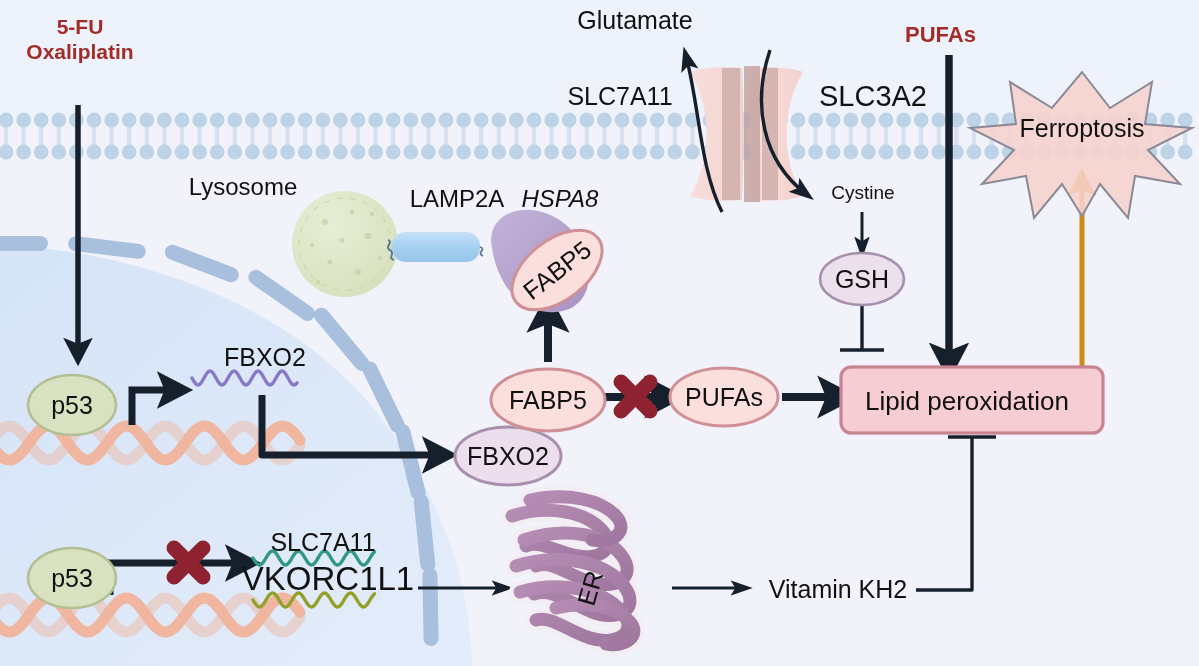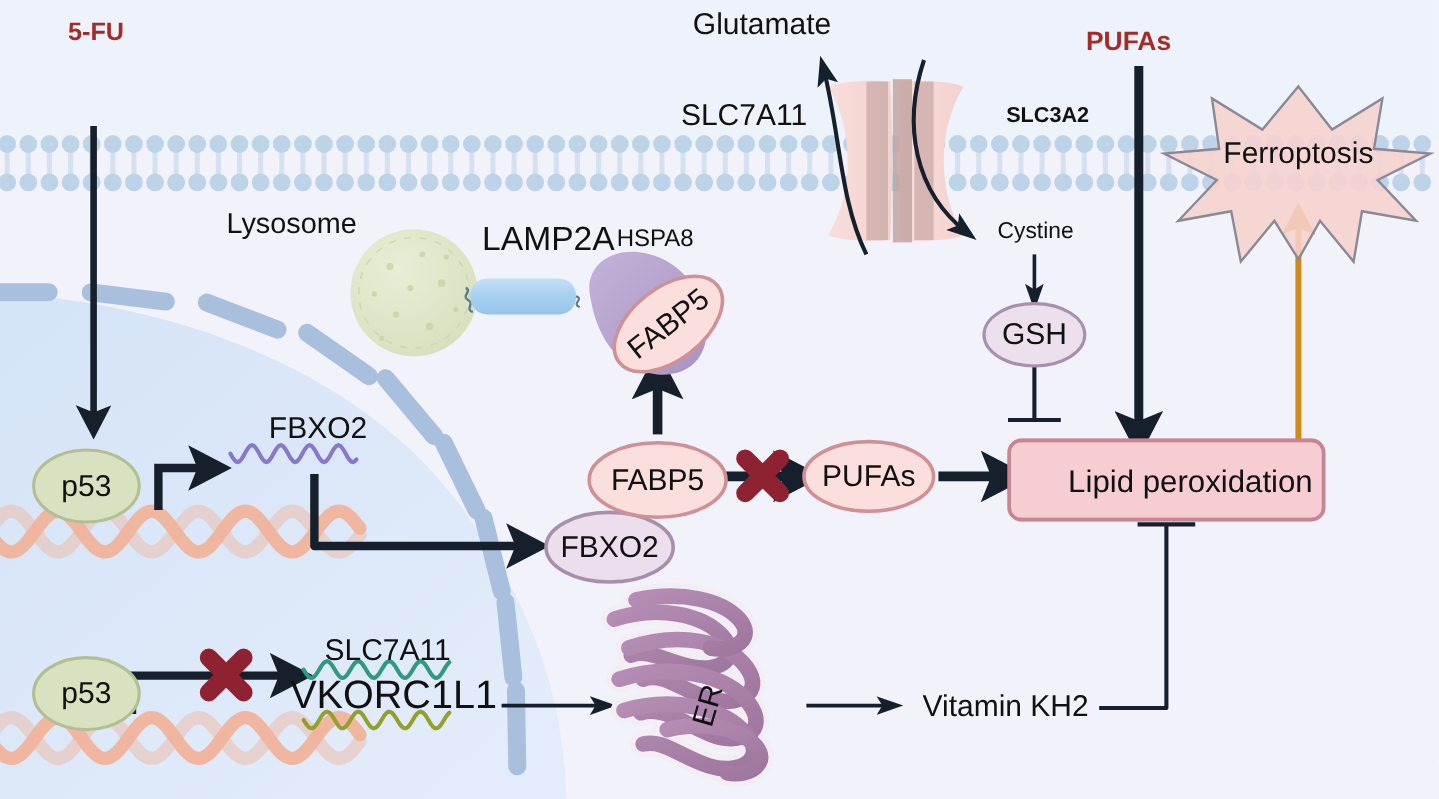--- a/index.html
+++ b/index.html
@@ -420,47 +420,48 @@
       <line x1="203" y1="548" x2="174" y2="577"></line>
     </g>
 
     <path id="sqFBXO2" d="M192.0,378.0 L193.5,380.7 L195.0,382.9 L196.5,384.5 L198.0,385.0 L199.5,384.5 L201.0,382.9 L202.5,380.7 L204.0,378.0 L205.5,375.3 L207.0,373.1 L208.5,371.5 L210.0,371.0 L211.5,371.5 L213.0,373.1 L214.5,375.3 L216.0,378.0 L217.5,380.7 L219.0,382.9 L220.5,384.5 L222.0,385.0 L223.5,384.5 L225.0,382.9 L226.5,380.7 L228.0,378.0 L229.5,375.3 L231.0,373.1 L232.5,371.5 L234.0,371.0 L235.5,371.5 L237.0,373.1 L238.5,375.3 L240.0,378.0 L241.5,380.7 L243.0,382.9 L244.5,384.5 L246.0,385.0 L247.5,384.5 L249.0,382.9 L250.5,380.7 L252.0,378.0 L253.5,375.3 L255.0,373.1 L256.5,371.5 L258.0,371.0 L259.5,371.5 L261.0,373.1 L262.5,375.3 L264.0,378.0 L265.5,380.7 L267.0,382.9 L268.5,384.5 L270.0,385.0 L271.5,384.5 L273.0,382.9 L274.5,380.7 L276.0,378.0 L277.5,375.3 L279.0,373.1 L280.5,371.5 L282.0,371.0 L283.5,371.5 L285.0,373.1 L286.5,375.3 L288.0,378.0 L289.5,380.7 L291.0,382.9 L292.5,384.5 L294.0,385.0 L295.5,384.5 L297.0,382.9 " fill="none" stroke="#8878c8" stroke-width="3.4" stroke-linecap="round"></path>
     <path id="sqSLC" d="M253.0,558.0 L254.5,560.5 L256.0,562.6 L257.5,564.2 L259.0,564.9 L260.5,564.8 L262.0,563.8 L263.5,562.0 L265.0,559.7 L266.5,557.2 L268.0,554.7 L269.5,552.8 L271.0,551.5 L272.5,551.0 L274.0,551.5 L275.5,552.8 L277.0,554.7 L278.5,557.2 L280.0,559.7 L281.5,562.0 L283.0,563.8 L284.5,564.8 L286.0,564.9 L287.5,564.2 L289.0,562.6 L290.5,560.5 L292.0,558.0 L293.5,555.5 L295.0,553.4 L296.5,551.8 L298.0,551.1 L299.5,551.2 L301.0,552.2 L302.5,554.0 L304.0,556.3 L305.5,558.8 L307.0,561.3 L308.5,563.2 L310.0,564.5 L311.5,565.0 L313.0,564.5 L314.5,563.2 L316.0,561.3 L317.5,558.8 L319.0,556.3 L320.5,554.0 L322.0,552.2 L323.5,551.2 L325.0,551.1 L326.5,551.8 L328.0,553.4 L329.5,555.5 L331.0,558.0 L332.5,560.5 L334.0,562.6 L335.5,564.2 L337.0,564.9 L338.5,564.8 L340.0,563.8 L341.5,562.0 L343.0,559.7 L344.5,557.2 L346.0,554.7 L347.5,552.8 L349.0,551.5 L350.5,551.0 L352.0,551.5 L353.5,552.8 L355.0,554.7 L356.5,557.2 L358.0,559.7 L359.5,562.0 L361.0,563.8 L362.5,564.8 L364.0,564.9 L365.5,564.2 L367.0,562.6 L368.5,560.5 L370.0,558.0 L371.5,555.5 L373.0,553.4 L374.5,551.8 " fill="none" stroke="#2f9a81" stroke-width="3.4" stroke-linecap="round"></path>
     <path id="sqVK" d="M253.0,600.0 L254.5,602.5 L256.0,604.6 L257.5,606.2 L259.0,606.9 L260.5,606.8 L262.0,605.8 L263.5,604.0 L265.0,601.7 L266.5,599.2 L268.0,596.7 L269.5,594.8 L271.0,593.5 L272.5,593.0 L274.0,593.5 L275.5,594.8 L277.0,596.7 L278.5,599.2 L280.0,601.7 L281.5,604.0 L283.0,605.8 L284.5,606.8 L286.0,606.9 L287.5,606.2 L289.0,604.6 L290.5,602.5 L292.0,600.0 L293.5,597.5 L295.0,595.4 L296.5,593.8 L298.0,593.1 L299.5,593.2 L301.0,594.2 L302.5,596.0 L304.0,598.3 L305.5,600.8 L307.0,603.3 L308.5,605.2 L310.0,606.5 L311.5,607.0 L313.0,606.5 L314.5,605.2 L316.0,603.3 L317.5,600.8 L319.0,598.3 L320.5,596.0 L322.0,594.2 L323.5,593.2 L325.0,593.1 L326.5,593.8 L328.0,595.4 L329.5,597.5 L331.0,600.0 L332.5,602.5 L334.0,604.6 L335.5,606.2 L337.0,606.9 L338.5,606.8 L340.0,605.8 L341.5,604.0 L343.0,601.7 L344.5,599.2 L346.0,596.7 L347.5,594.8 L349.0,593.5 L350.5,593.0 L352.0,593.5 L353.5,594.8 L355.0,596.7 L356.5,599.2 L358.0,601.7 L359.5,604.0 L361.0,605.8 L362.5,606.8 L364.0,606.9 L365.5,606.2 L367.0,604.6 L368.5,602.5 L370.0,600.0 L371.5,597.5 L373.0,595.4 L374.5,593.8 " fill="none" stroke="#93a02b" stroke-width="3.4" stroke-linecap="round"></path>
   </svg>
 
   <div class="lbl drug" style="left:0px;top:14px;width:160px;">
     <div>5-FU</div>
+    <div>Oxaliplatin</div>
   </div>
 
   <div class="nodeTxt" style="left:555px;top:0px;width:160px;height:40px;font-size:25px;">Glutamate</div>
   <div class="nodeTxt" style="left:555px;top:78px;width:130px;height:36px;font-size:25px;">SLC7A11</div>
-  <div class="nodeTxt" style="left:808px;top:78px;width:130px;height:36px;font-size:18px;font-weight:bold;">SLC3A2</div>
+  <div class="nodeTxt" style="left:808px;top:78px;width:130px;height:36px;font-size:29px;">SLC3A2</div>
   <div class="nodeTxt" style="left:808px;top:175px;width:110px;height:36px;font-size:19px;">Cystine</div>
 
   <div class="lbl" style="left:905px;top:22px;font-size:22px;font-weight:bold;color:#a32c29;">PUFAs</div>
 
   <div class="nodeTxt" style="left:178px;top:170px;width:130px;height:34px;font-size:24px;">Lysosome</div>
 
   <div class="nodeTxt" style="left:992px;top:108px;width:180px;height:40px;font-size:25px;">Ferroptosis</div>
-  <div class="nodeTxt" style="left:392px;top:182px;width:130px;height:34px;font-size:28px;">LAMP2A</div>
-  <div class="nodeTxt" style="left:486px;top:182px;width:120px;height:34px;font-size:20px;">HSPA8</div>
+  <div class="nodeTxt" style="left:392px;top:182px;width:130px;height:34px;font-size:24px;">LAMP2A</div>
+  <div class="nodeTxt" style="left:500px;top:182px;width:120px;height:34px;font-size:24px;font-style:italic;">HSPA8</div>
 
   <div class="nodeTxt" style="left:505px;top:250px;width:104px;height:40px;font-size:25px;
               transform:rotate(-38deg);transform-origin:50% 50%;">FABP5</div>
 
   <div class="nodeTxt" style="left:28px;top:385px;width:88px;height:40px;font-size:25px;">p53</div>
   <div class="nodeTxt" style="left:28px;top:558px;width:88px;height:40px;font-size:25px;">p53</div>
 
   <div class="nodeTxt" style="left:190px;top:340px;width:150px;height:34px;font-size:25px;">FBXO2</div>
   <div class="nodeTxt" style="left:453px;top:437px;width:110px;height:38px;font-size:25px;">FBXO2</div>
   <div class="nodeTxt" style="left:490px;top:381px;width:116px;height:38px;font-size:25px;">FABP5</div>
   <div class="nodeTxt" style="left:668px;top:378px;width:112px;height:38px;font-size:25px;">PUFAs</div>
   <div class="nodeTxt" style="left:820px;top:261px;width:84px;height:36px;font-size:25px;text-align:center;">GSH</div>
-  <div class="nodeTxt" style="left:841px;top:382px;width:230px;height:38px;font-size:26px;padding-left:36px;">Lipid peroxidation</div>
+  <div class="nodeTxt" style="left:816px;top:382px;width:230px;height:38px;font-size:26px;padding-left:36px;">Lipid peroxidation</div>
 
   <div class="nodeTxt" style="left:243px;top:525px;width:160px;height:34px;font-size:25px;">SLC7A11</div>
   <div class="nodeTxt" style="left:238px;top:562px;width:180px;height:34px;font-size:33px;">VKORC1L1</div>
 
   <div class="nodeTxt" style="left:567px;top:568px;width:46px;height:40px;font-size:25px;
               transform:rotate(-74deg);transform-origin:50% 50%;">ER</div>
 
   <div class="nodeTxt" style="left:752px;top:570px;width:172px;height:38px;font-size:25px;">Vitamin KH2</div>
 
 </div>

